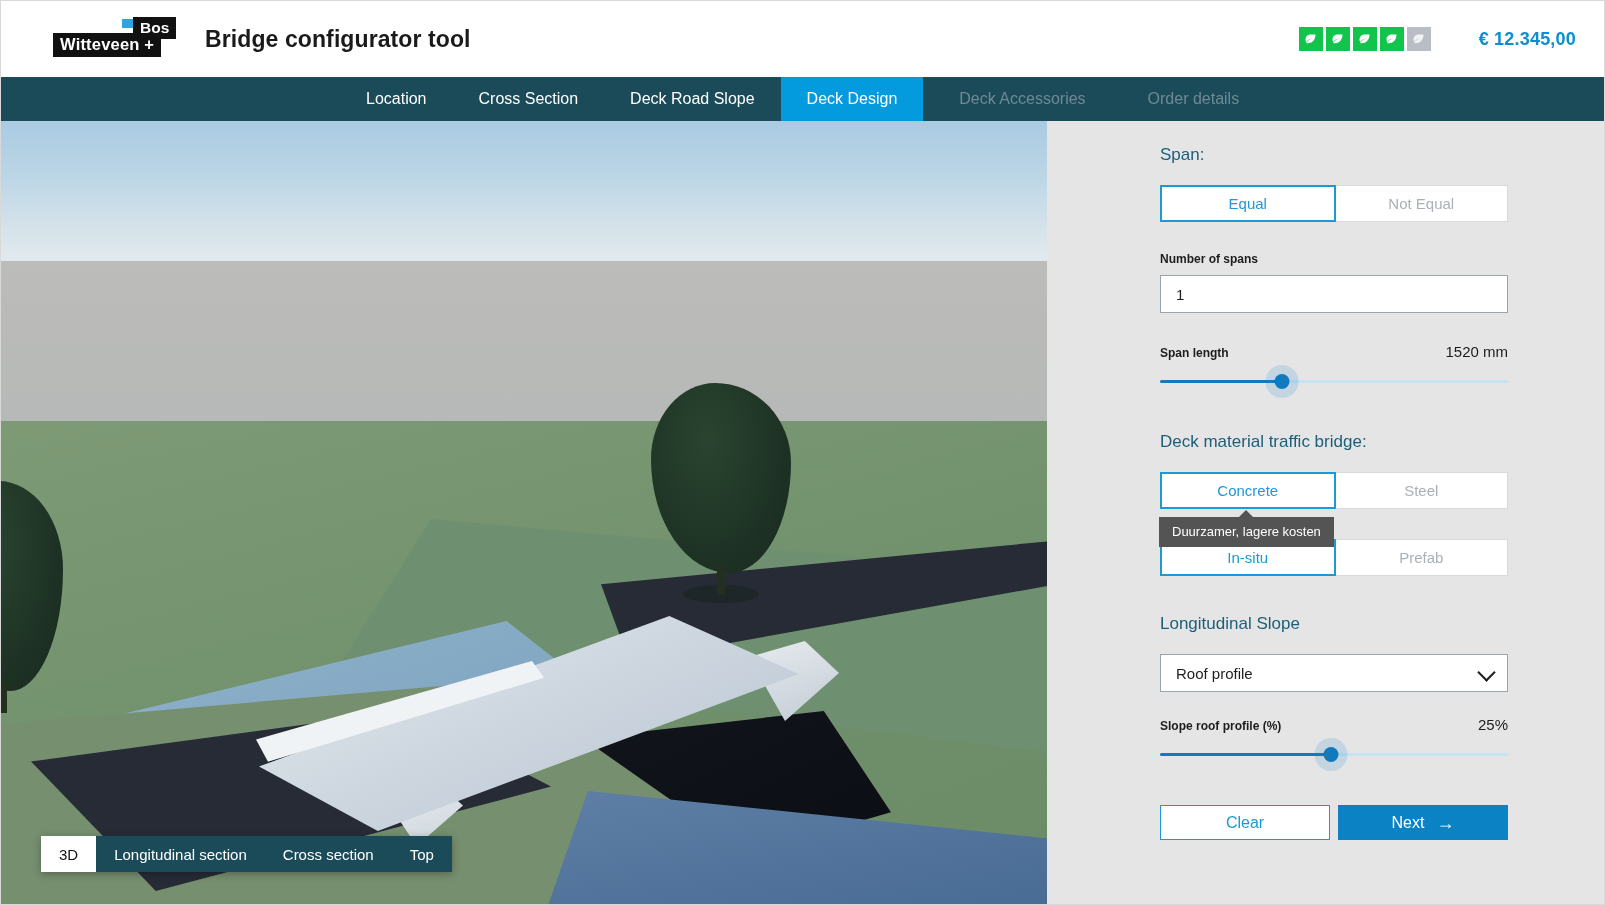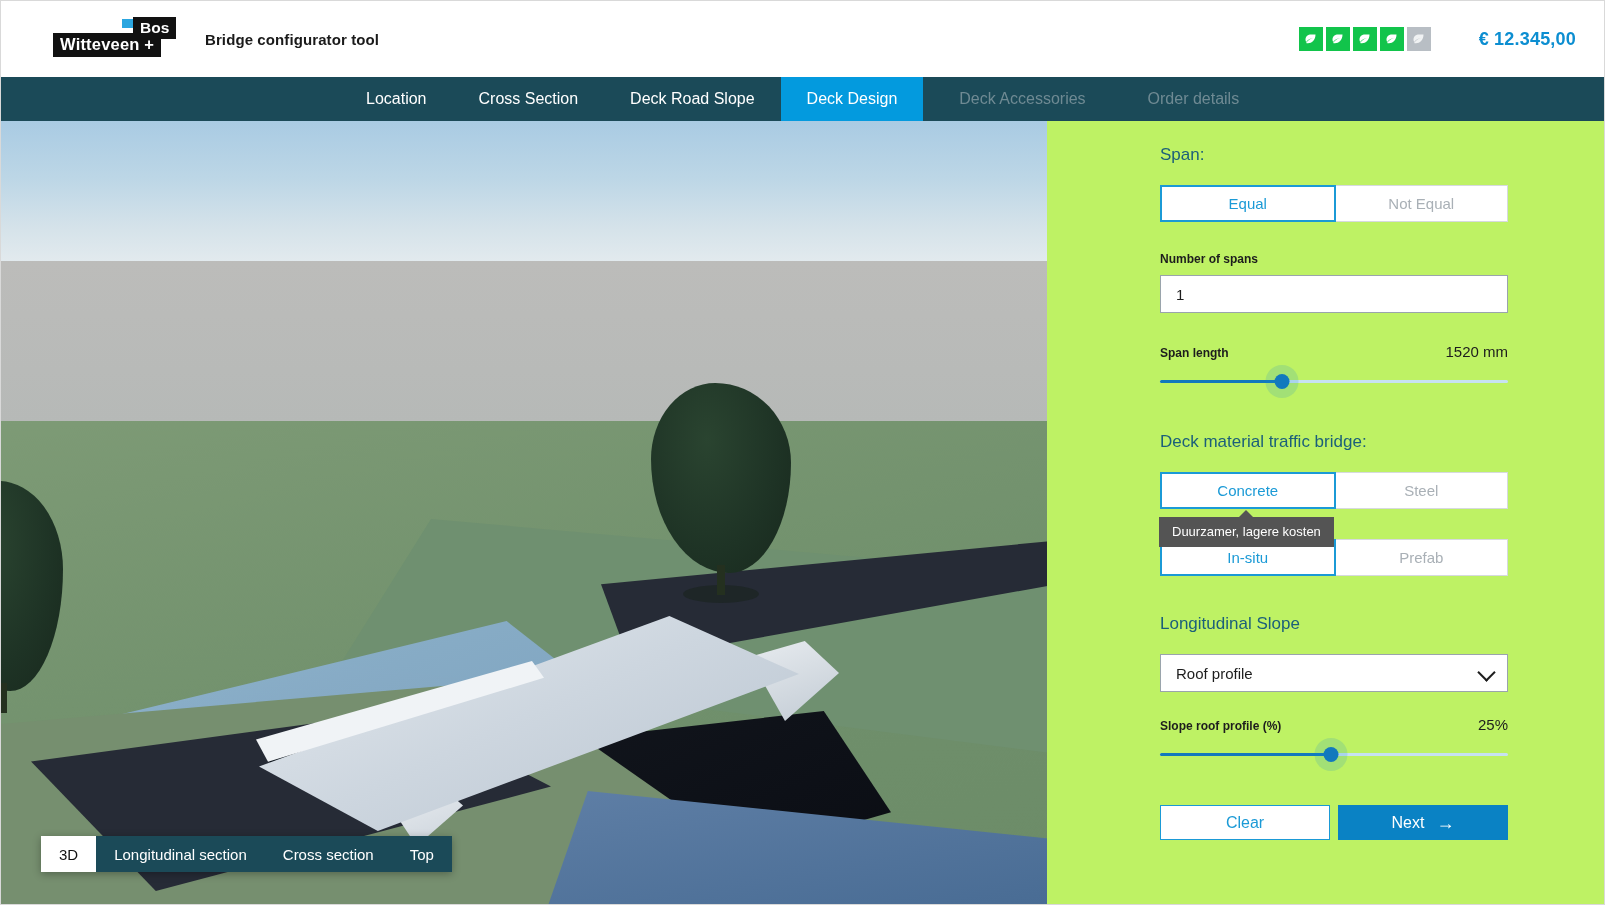--- a/index.html
+++ b/index.html
@@ -40,21 +40,21 @@
     background: #111111; color: #ffffff;
     font-size: 15.5px; font-weight: bold;
     padding: 2px 7px 3px 7px; line-height: 17px;
   }
   .logo-bar {
     position: absolute; left: 69px; top: 2px;
     width: 26px; height: 9px; background: #2ba6e0;
   }
   .app-title {
     margin-left: 32px;
-    font-size: 15px; font-weight: bold; color: #1a1a1a;
+    font-size: 23px; font-weight: bold; color: #1a1a1a;
     letter-spacing: .1px;
   }
   .header-right {
     margin-left: auto; display: flex; align-items: center; gap: 48px;
   }
   .eco-rating { display: flex; gap: 3px; }
   .leaf {
     width: 24px; height: 24px; display: flex;
     align-items: center; justify-content: center;
   }
@@ -200,21 +200,21 @@
   }
   .view-mode {
     display: flex; align-items: center; justify-content: center;
     padding: 0 18px; font-size: 15px; color: #ffffff; cursor: pointer;
     white-space: nowrap; user-select: none;
   }
   .view-mode.active { background: #ffffff; color: #111111; font-weight: normal; }
 
   
   .panel {
-    flex: 1 1 auto; background: #bef264;
+    flex: 1 1 auto; background: #e5e5e5;
     padding: 24px 96px 0 113px;
     position: relative; overflow: hidden;
   }
   .section-label {
     font-size: 17px; color: #1b5f7a; margin-bottom: 20px;
   }
   .seg-group { display: flex; width: 100%; }
   .seg {
     flex: 1 1 0; height: 37px;
     display: flex; align-items: center; justify-content: center;

